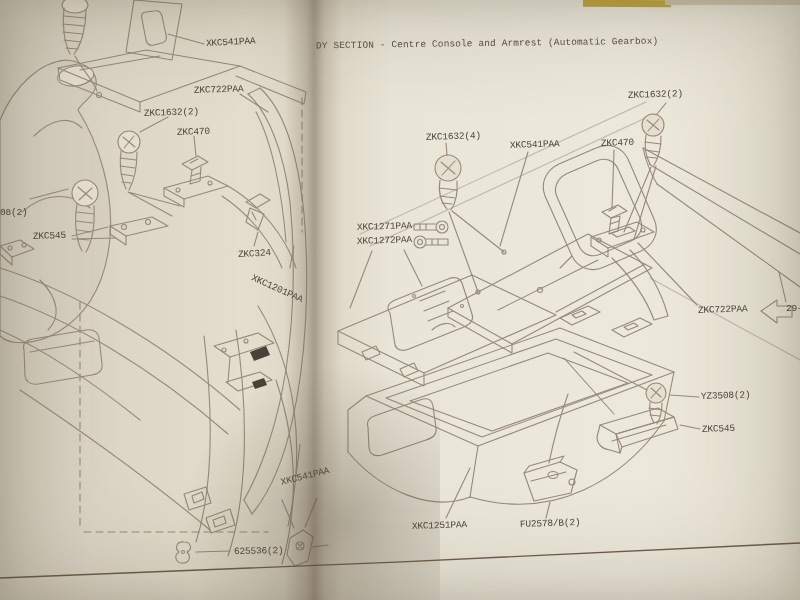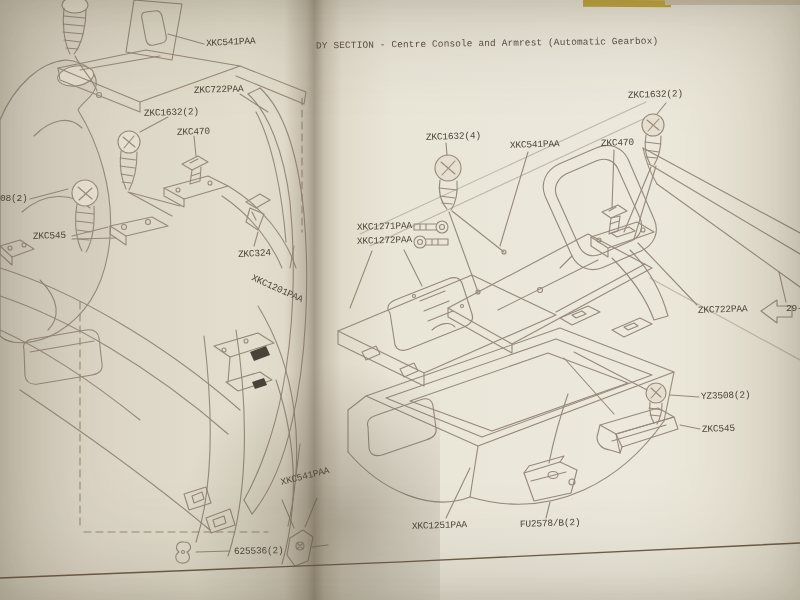--- a/index.html
+++ b/index.html
@@ -307,21 +307,21 @@
 
     <path class="edge" d="M0,578 C260,569 540,556 800,543"></path>
   </svg>
 
   <div class="hdr">DY SECTION - Centre Console and Armrest (Automatic Gearbox)</div>
 
   <div class="lbl" style="left:206px;top:38px;--r:-3deg">XKC541PAA</div>
   <div class="lbl" style="left:194px;top:85px;--r:-2deg">ZKC722PAA</div>
   <div class="lbl" style="left:144px;top:108px;--r:-2deg">ZKC1632(2)</div>
   <div class="lbl" style="left:177px;top:127px;--r:-2deg">ZKC470</div>
-  <div class="lbl" style="left:0px;top:193px">08(2)</div>
+  <div class="lbl" style="left:0px;top:207px">08(2)</div>
   <div class="lbl" style="left:33px;top:231px;--r:-2deg">ZKC545</div>
   <div class="lbl" style="left:238px;top:249px;--r:-3deg">ZKC324</div>
   <div class="lbl" style="left:252px;top:272px;--r:24deg">XKC1201PAA</div>
   <div class="lbl" style="left:281px;top:477px;--r:-14deg">XKC541PAA</div>
   <div class="lbl" style="left:234px;top:546px;--r:-1deg">625536(2)</div>
 
   <div class="lbl" style="left:628px;top:90px;--r:-2deg">ZKC1632(2)</div>
   <div class="lbl" style="left:426px;top:132px;--r:-2deg">ZKC1632(4)</div>
   <div class="lbl" style="left:510px;top:140px;--r:-2deg">XKC541PAA</div>
   <div class="lbl" style="left:601px;top:138px;--r:-2deg">ZKC470</div>

